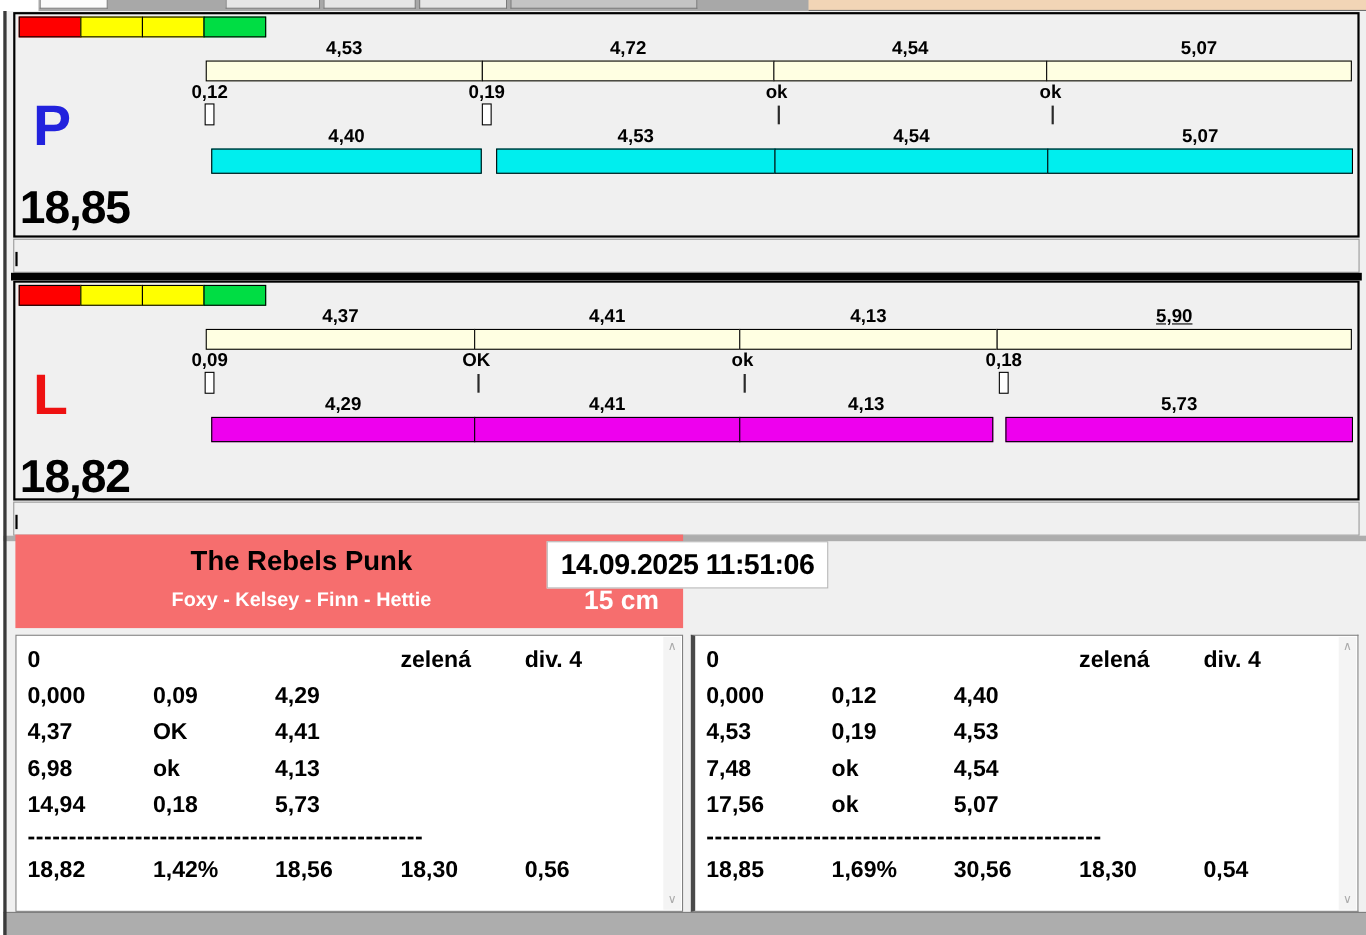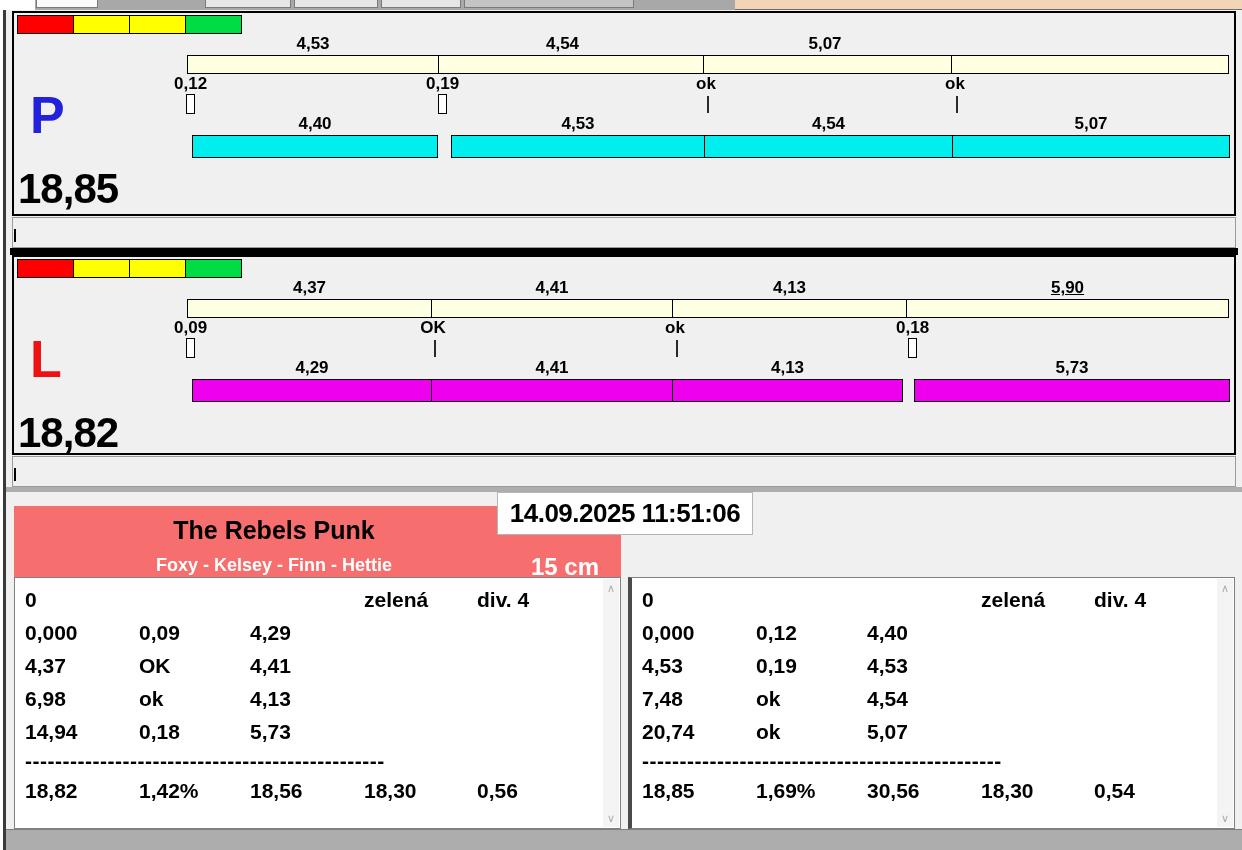--- a/index.html
+++ b/index.html
@@ -50,21 +50,21 @@
 
   
   .strip{position:absolute;left:12px;width:1224px;height:31px;background:#F0F0F0;border:1px solid #9A9A9A;box-sizing:border-box}
   #strip-0{top:207px}
   #strip-1{top:446px}
   .strip::before{content:"";position:absolute;left:1px;top:11px;width:2px;height:13px;background:#000}
   .sep{position:absolute;left:10px;top:238px;width:1228px;height:7px;background:#000}
   .gray-band{position:absolute;left:0;top:477px;width:1242px;height:5px;background:#ADADAD}
 
   
-  .hdr{position:absolute;top:496px;width:607px;height:85px}
+  .hdr{position:absolute;top:476px;width:607px;height:85px}
   #hdr-0{left:14px}
   #hdr-1{left:628px}
   .team-name{position:absolute;top:10px;font-size:25px;font-weight:bold;color:#000;text-align:center;white-space:nowrap}
   #hdr-0 .team-name{left:0;width:520px}
   #hdr-1 .team-name{left:125px;width:475px}
   .team-dogs{position:absolute;top:49px;font-size:18px;font-weight:bold;color:#FFF;text-align:center;white-space:nowrap}
   #hdr-0 .team-dogs{left:0;width:520px}
   #hdr-1 .team-dogs{left:125px;width:475px}
   .jump{position:absolute;top:47px;font-size:24px;font-weight:bold;color:#FFF;white-space:nowrap}
   #hdr-0 .jump{right:22px}
@@ -112,20 +112,21 @@
         <div class="light" style="background: rgb(255, 0, 0);"></div>
         <div class="light" style="background: rgb(255, 255, 0);"></div>
         <div class="light" style="background: rgb(255, 255, 0);"></div>
         <div class="light" style="background: rgb(0, 221, 68);"></div>
       </div>
     <div class="letter" style="color: rgb(34, 34, 221);">P</div>
     <div class="total">18,85</div>
     <div class="track">
       <div class="lab-row top">
           <div class="lab" style="width: 252px; margin-left: 0px;">4,53</div>
+          <div class="lab" style="width: 266px; margin-left: -1px;">4,72</div>
           <div class="lab" style="width: 249px; margin-left: -1px;">4,54</div>
           <div class="lab" style="width: 278px; margin-left: -1px;">5,07</div>
         </div>
       <div class="bar-row top">
           <div class="fill" style="width: 252px; margin-left: 0px; background: rgb(255, 255, 226);"></div>
           <div class="fill" style="width: 266px; margin-left: -1px; background: rgb(255, 255, 226);"></div>
           <div class="fill" style="width: 249px; margin-left: -1px; background: rgb(255, 255, 226);"></div>
           <div class="fill" style="width: 278px; margin-left: -1px; background: rgb(255, 255, 226);"></div>
         </div>
       <div class="markers">
@@ -286,21 +287,21 @@
           <span class="tc c4"></span>
         </div>
         <div class="trow">
           <span class="tc c0">7,48</span>
           <span class="tc c1">ok</span>
           <span class="tc c2">4,54</span>
           <span class="tc c3"></span>
           <span class="tc c4"></span>
         </div>
         <div class="trow">
-          <span class="tc c0">20,74</span>
+          <span class="tc c0">17,56</span>
           <span class="tc c1">ok</span>
           <span class="tc c2">5,07</span>
           <span class="tc c3"></span>
           <span class="tc c4"></span>
         </div>
         <div class="trow divider">------------------------------------------------</div>
         <div class="trow">
           <span class="tc c0">18,85</span>
           <span class="tc c1">1,69%</span>
           <span class="tc c2">30,56</span>

